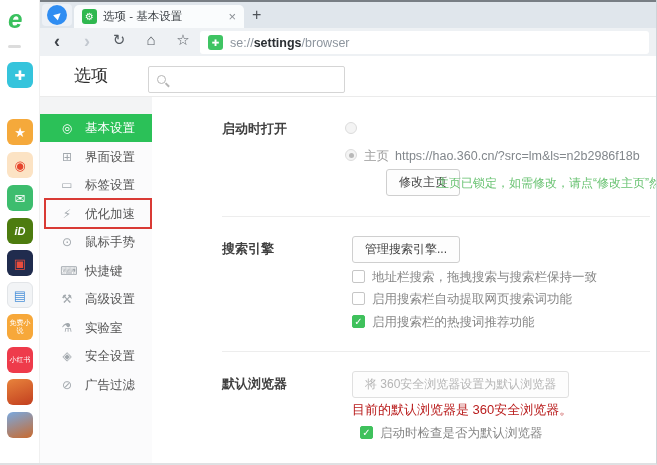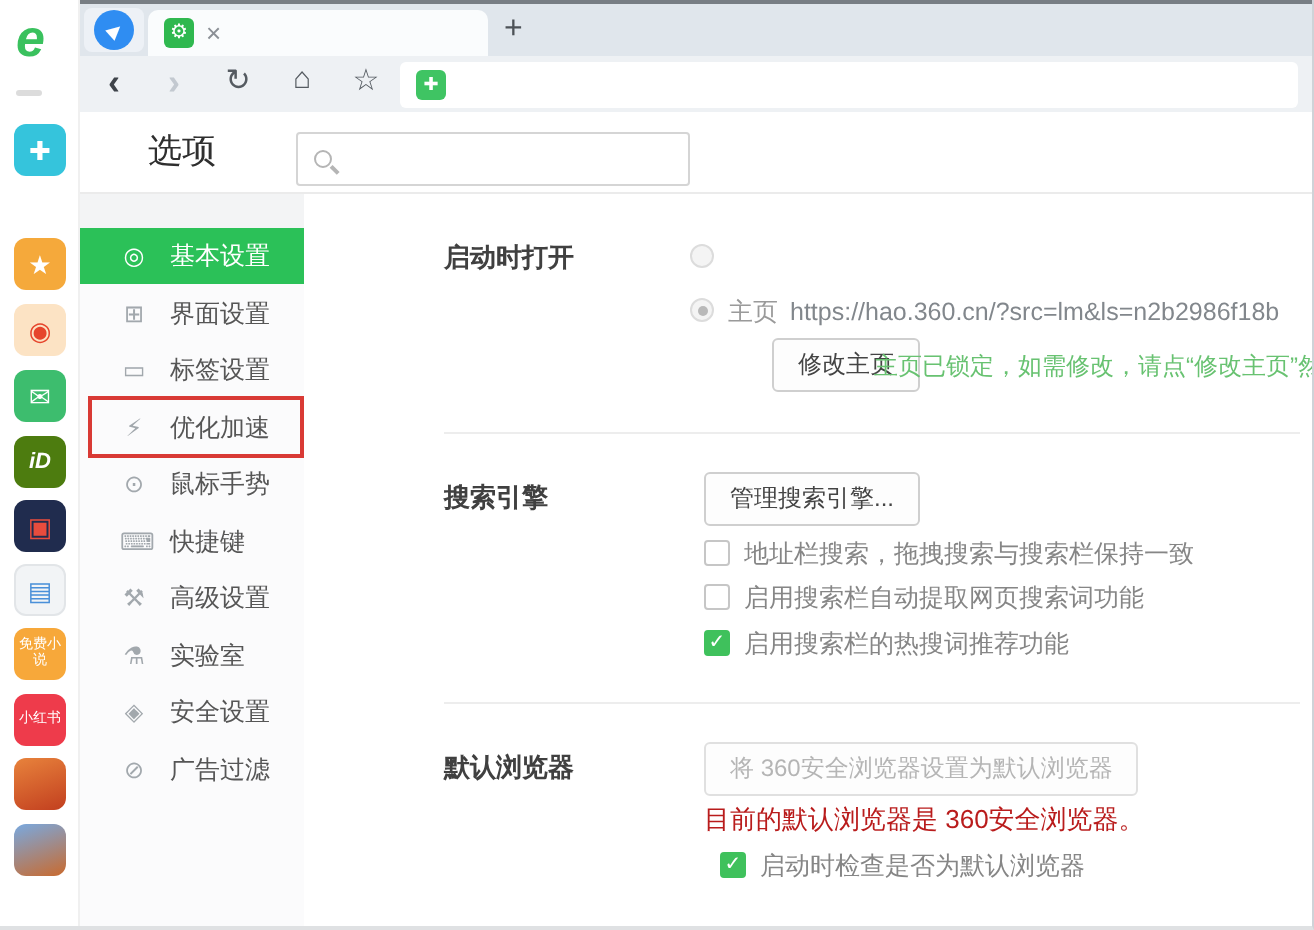--- a/index.html
+++ b/index.html
@@ -112,32 +112,34 @@
     <div class="abs dock-icon" style="top: 412px; background: linear-gradient(160deg, rgb(121, 169, 224), rgb(201, 106, 46)); color: rgb(255, 255, 255);"></div>
   </div>
 
   <div class="abs tabbar"></div>
   <div class="abs ballwrap"></div>
   <div class="abs ball">
       <span>▶</span>
     </div>
   <div class="abs tab">
     <span class="favicon" style="background: rgb(47, 184, 79);">⚙</span>
+    <span class="tabtitle">选项 - 基本设置</span>
     <span class="tabclose">×</span>
   </div>
   <div class="abs newtab">+</div>
 
   <div class="abs toolbar"></div>
   <div class="abs navbtn chev" style="left:48px;color:#3f444a">‹</div>
   <div class="abs navbtn chev" style="left:78px;color:#c3c9d0">›</div>
   <div class="abs navbtn" style="left:110px">↻</div>
   <div class="abs navbtn" style="left:142px">⌂</div>
   <div class="abs navbtn" style="left:174px">☆</div>
   <div class="abs urlbox">
     <span class="shield" style="background: rgb(63, 196, 99);">✚</span>
+    <span class="urltext"><span>se://</span><b>settings</b><span>/browser</span></span>
   </div>
 
   <div class="abs page-title">选项</div>
   <div class="abs searchbox">
     <span class="mag"></span>
     <input value="" style="">
   </div>
   <div class="abs hdr-border"></div>
 
   <div class="abs sidecol"></div>

